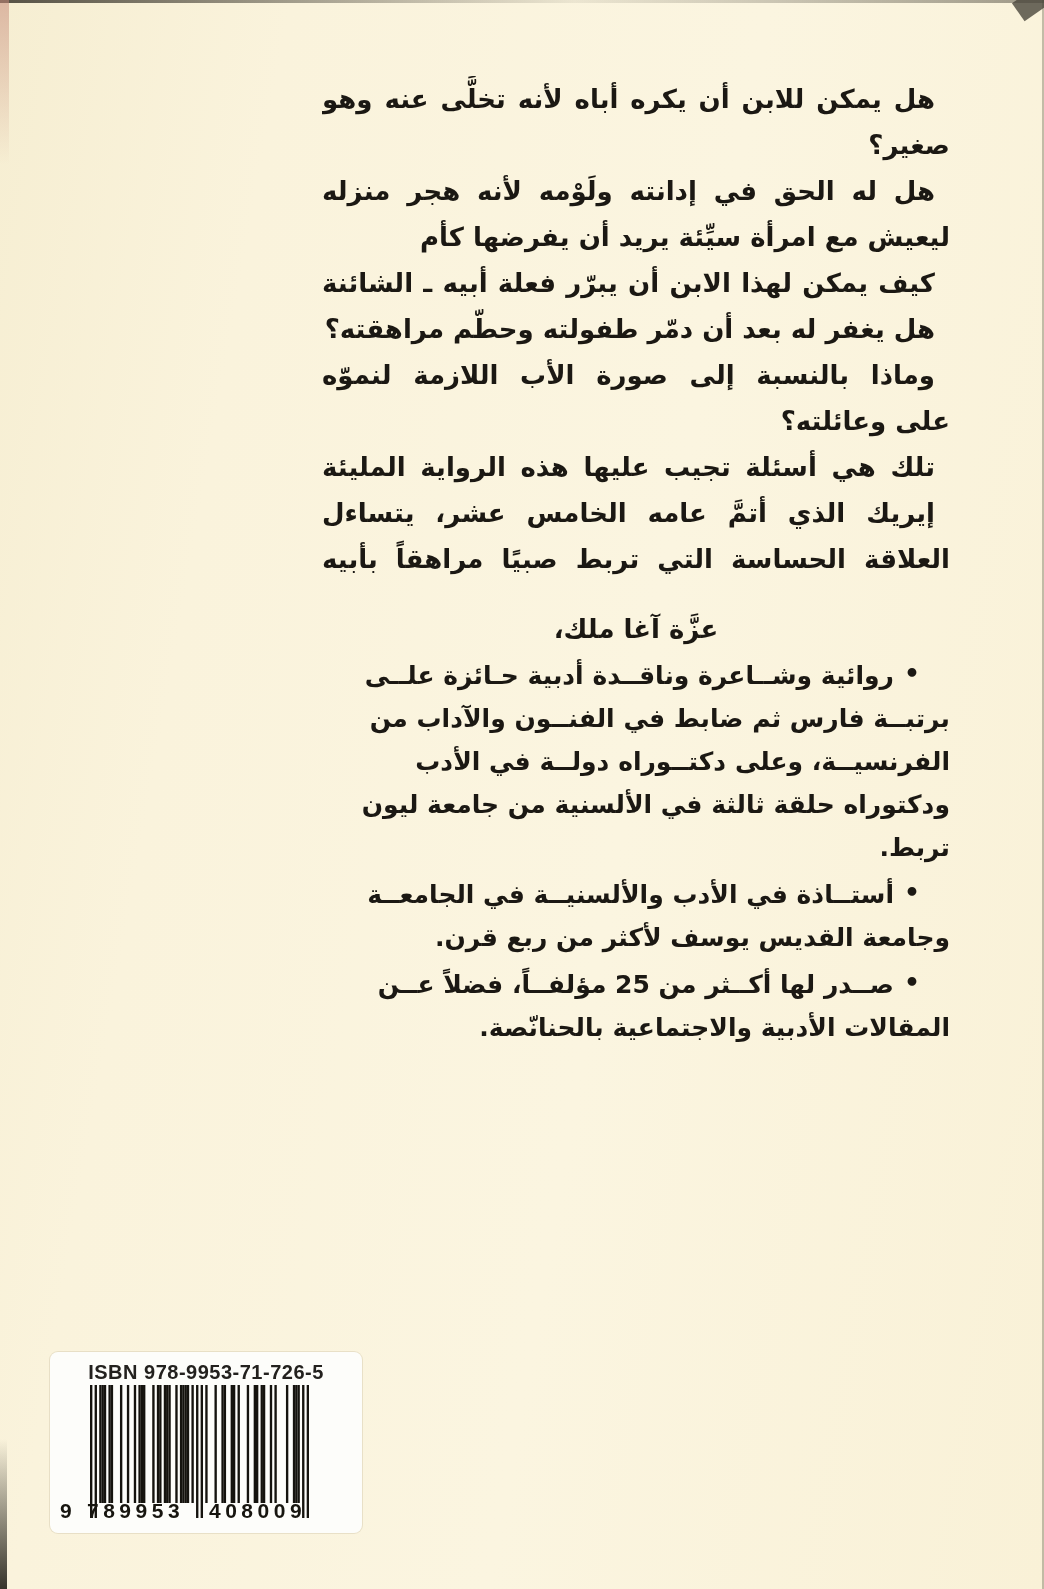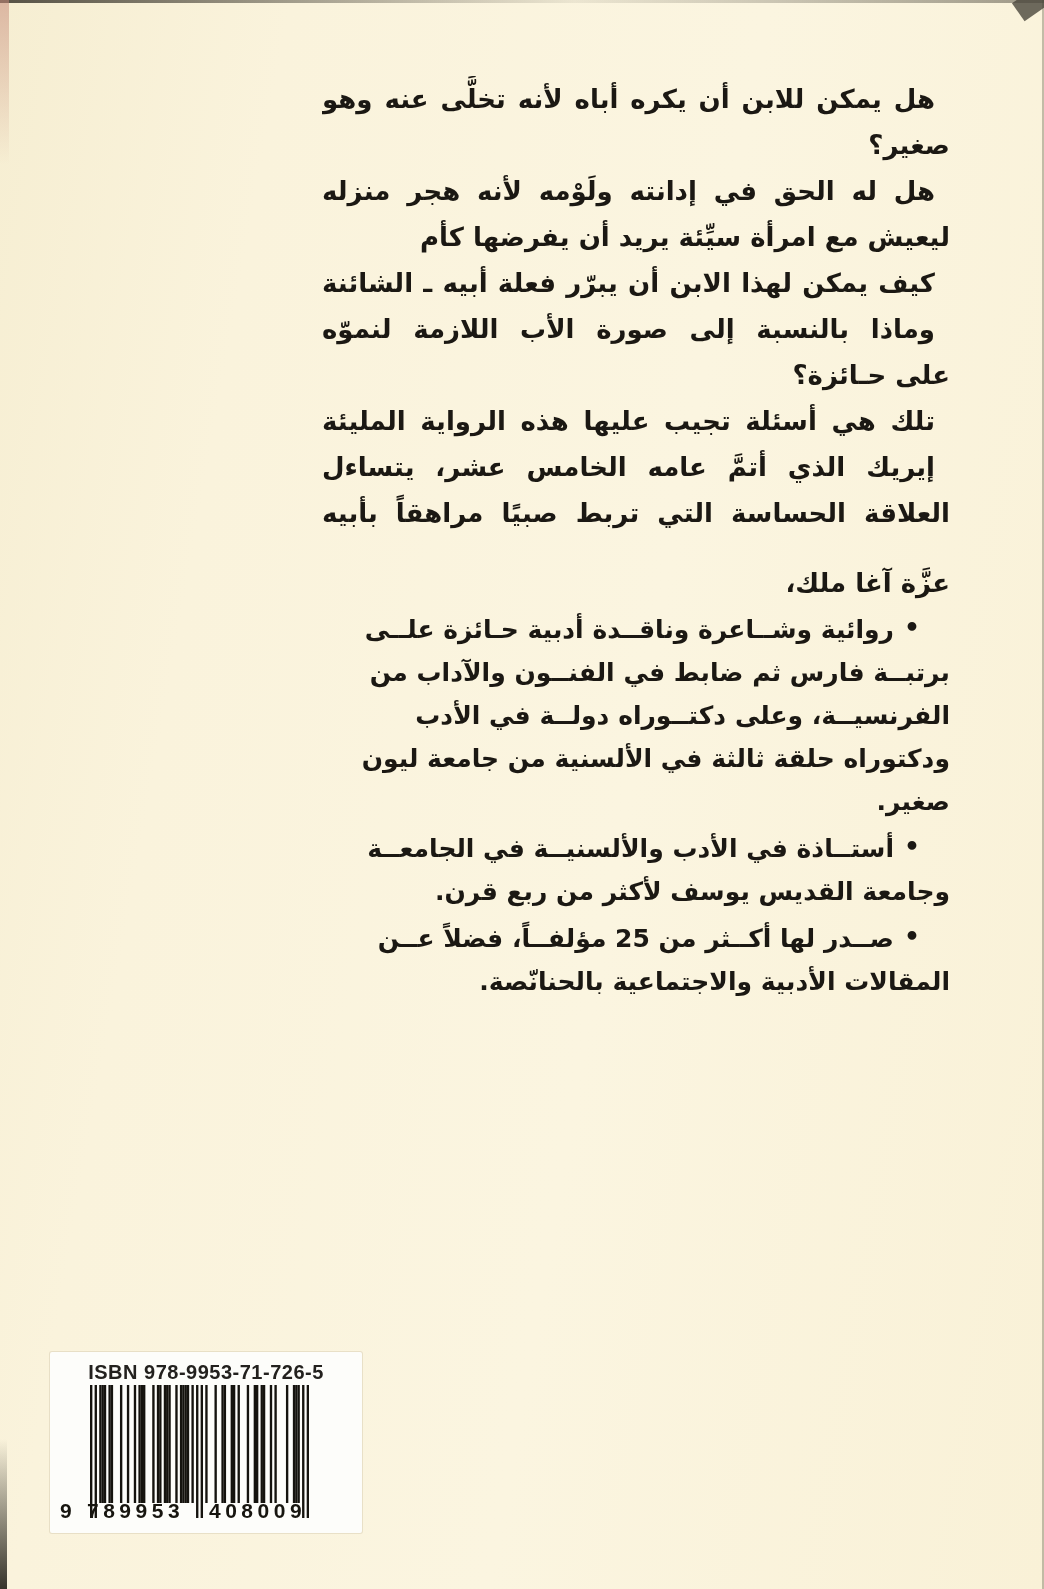--- a/index.html
+++ b/index.html
@@ -32,34 +32,34 @@
   }
   .syn .line {
     font-size: 26px; font-weight: 700; line-height: 46px; height: 46px;
     overflow: hidden; 
   }
   .line.stretch { text-align: justify; text-align-last: justify; }
   .line.ind { text-indent: 15px; }
 
   .author-name {
     font-size: 26px; font-weight: 700; line-height: 43px; height: 43px;
-    margin: 26px 0 3px 0; text-align: right; overflow: hidden;
+    margin: 26px 0 3px 0; text-align: center; overflow: hidden;
   }
   .bullets { margin: 0; padding: 0; list-style: none; }
   .bullets li { margin: 0 0 4px 0; padding: 0; }
   .bullets .line {
     font-size: 25px; font-weight: 700; line-height: 43px; height: 43px;
     overflow: hidden; text-align: right;
   }
   .blt { display: inline-block; margin-left: 10px; transform: translateY(-2px); }
 
   
   .barcode-box {
     position: absolute; left: 50px; top: 1352px; width: 312px; height: 181px;
-    background: #fdfdfa; border-radius: 2px; direction: ltr;
+    background: #fdfdfa; border-radius: 8px; direction: ltr;
     box-shadow: 0 0 0 1px rgba(210,200,170,.45);
   }
   .isbn-label {
     position: absolute; top: 9px; left: 0; width: 100%;
     text-align: center; font-family: "Liberation Sans", sans-serif;
     font-size: 20px; font-weight: 700; color: #23211e; letter-spacing: .5px;
   }
   .ean { position: absolute; left: 40px; top: 33px; }
   .ean-digits { position: absolute; top: 147px; left: 0; width: 100%; height: 24px;
     font-family: "Liberation Sans", sans-serif; font-size: 21px; font-weight: 700; color: #17150f; }
@@ -87,42 +87,45 @@
         <div class="line">صغير؟</div>
       </div>
       <div class="para">
         <div class="line stretch ind">هل له الحق في إدانته ولَوْمه لأنه هجر منزله وعائلته</div>
         <div class="line">ليعيش مع امرأة سيِّئة يريد أن يفرضها كأم جديدة؟</div>
       </div>
       <div class="para">
         <div class="line stretch ind">كيف يمكن لهذا الابن أن يبرّر فعلة أبيه ـ الشائنة بنظره؟</div>
       </div>
       <div class="para">
+        <div class="line ind">هل يغفر له بعد أن دمّر طفولته وحطّم مراهقته؟</div>
+      </div>
+      <div class="para">
         <div class="line stretch ind">وماذا بالنسبة إلى صورة الأب اللازمة لنموّه وتفتّحه</div>
-        <div class="line">على حـائزة؟</div>
+        <div class="line">على وعائلته؟</div>
       </div>
       <div class="para">
         <div class="line stretch ind">تلك هي أسئلة تجيب عليها هذه الرواية المليئة بالحنان</div>
       </div>
       <div class="para">
         <div class="line stretch ind">إيريك الذي أتمَّ عامه الخامس عشر، يتساءل باستغراب عن</div>
         <div class="line stretch">العلاقة الحساسة التي تربط صبيًا مراهقاً بأبيه الأناني.</div>
       </div>
     </section>
 
     <section>
       <h2 class="author-name">عزَّة آغا ملك،</h2>
 
       <ul class="bullets">
         <li>
           <div class="line stretch ind"><span class="blt">•</span><span>روائية وشــاعرة وناقــدة أدبية حـائزة علــى ميدالية</span></div>
           <div class="line stretch">برتبــة فارس ثم ضابط في الفنــون والآداب من الدولة</div>
           <div class="line stretch">الفرنسيــة، وعلى دكتــوراه دولــة في الأدب والتواصل</div>
           <div class="line stretch">ودكتوراه حلقة ثالثة في الألسنية من جامعة ليون في</div>
-          <div class="line">صغير.</div>
+          <div class="line">تربط.</div>
         </li>
         <li>
           <div class="line stretch ind"><span class="blt">•</span><span>أستــاذة في الأدب والألسنيــة في الجامعــة اللبنانية</span></div>
           <div class="line">وجامعة القديس يوسف لأكثر من ربع قرن.</div>
         </li>
         <li>
           <div class="line stretch ind"><span class="blt">•</span><span>صــدر لها أكــثر من 25 مؤلفــاً، فضلاً عــن العديد من</span></div>
           <div class="line">المقالات الأدبية والاجتماعية بالحنانّصة.</div>
         </li>
       </ul>

